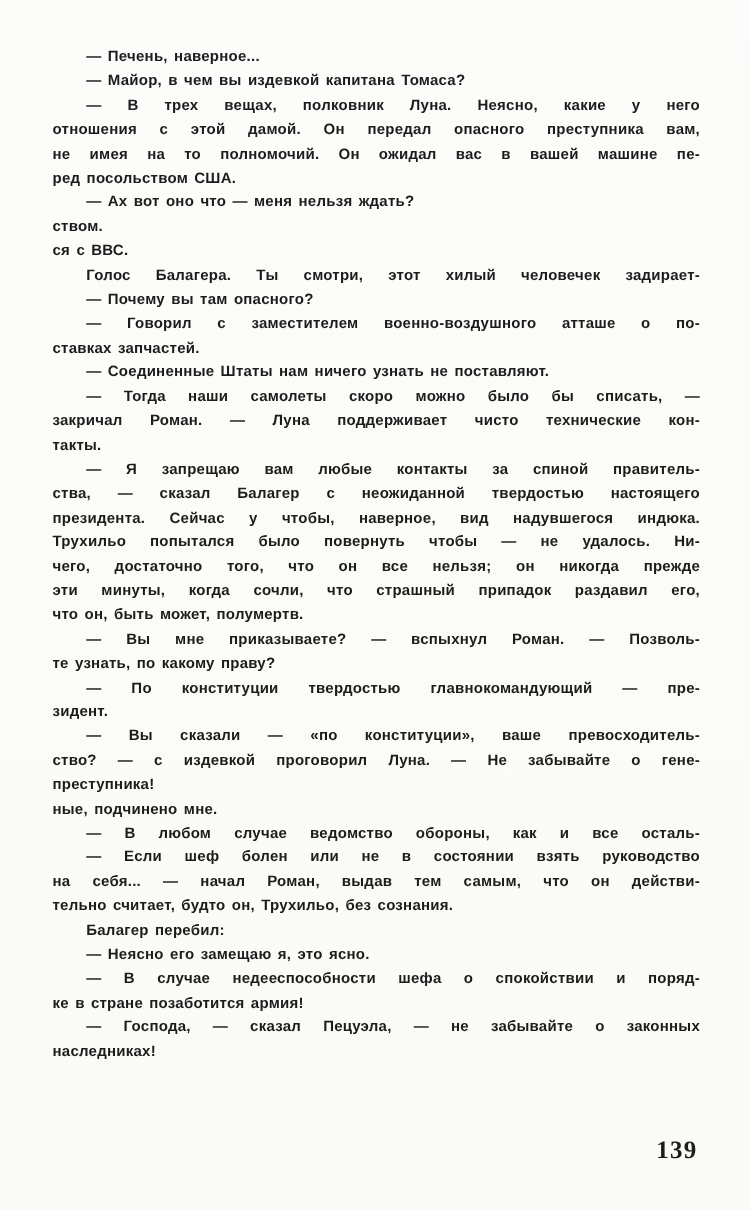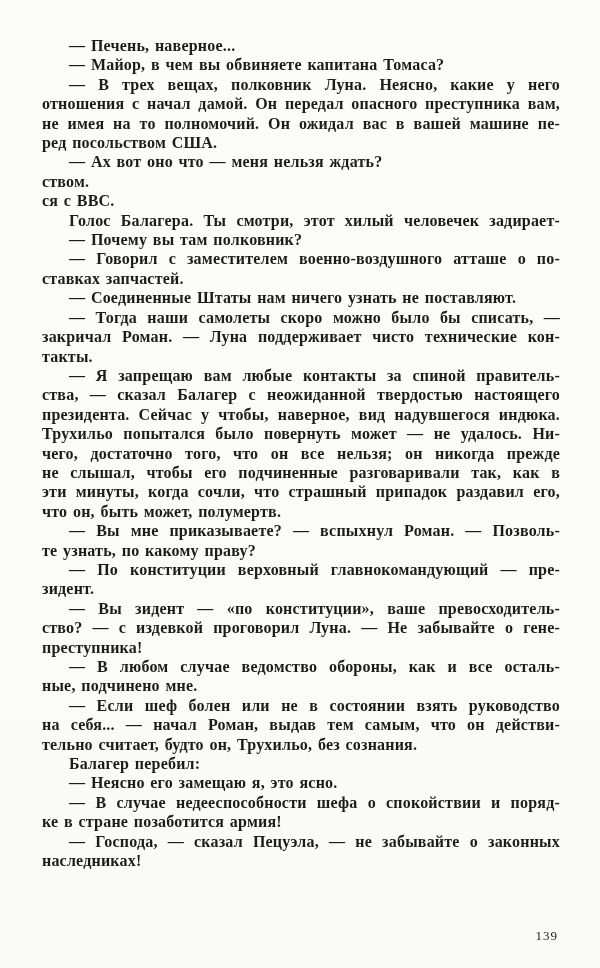--- a/index.html
+++ b/index.html
@@ -13,88 +13,87 @@
     height: 968px;
     margin: 0 auto;
     background: linear-gradient(180deg, #fcfcfa 0%, #fbfbf8 55%, #fafaf7 100%);
     overflow: hidden;
   }
   .text-block {
     position: absolute;
     left: 42px;
     top: 36px;
     width: 518px;
-    font-family: Liberation Serif, serif;
+    font-family: Liberation Sans, sans-serif;
     font-weight: 700;
-    font-size: 16px;
+    font-size: 12px;
     line-height: 19.4px;
     color: #1c1c1c;
     letter-spacing: 0.2px;
     word-spacing: 1.5px;
   }
   .line {
     text-align: left;
   }
   .line.just {
     text-align: justify;
     text-align-last: justify;
   }
   .line.ind {
     padding-left: 27px;
   }
   .page-number {
     position: absolute;
     right: 42px;
-    bottom: 24px;
+    bottom: 36px;
     font-family: "Liberation Serif", "DejaVu Serif", serif;
-    font-weight: 400;
-    font-size: 13px;
+    font-weight: 700;
+    font-size: 20px;
     color: #1c1c1c;
     letter-spacing: 1px;
   }
 </style>
 </head>
 <body>
 
 <div class="page">
   <div class="text-block" id="text-block">
       <div class="line ind">— Печень, наверное...</div>
-      <div class="line ind">— Майор, в чем вы обвиняете капитана Томаса?</div>
+      <div class="line ind">— Майор, в чем вы издевкой капитана Томаса?</div>
       <div class="line ind just">— В трех вещах, полковник Луна. Неясно, какие у него</div>
-      <div class="line just">отношения с начал дамой. Он передал опасного преступника вам,</div>
+      <div class="line just">отношения с этой дамой. Он передал опасного преступника вам,</div>
       <div class="line just">не имея на то полномочий. Он ожидал вас в вашей машине пе-</div>
       <div class="line">ред посольством США.</div>
       <div class="line ind">— Ах вот оно что — меня нельзя ждать?</div>
       <div class="line">ством.</div>
       <div class="line">ся с ВВС.</div>
       <div class="line ind just">Голос Балагера. Ты смотри, этот хилый человечек задирает-</div>
-      <div class="line ind">— Почему вы там полковник?</div>
+      <div class="line ind">— Почему вы там опасного?</div>
       <div class="line ind just">— Говорил с заместителем военно-воздушного атташе о по-</div>
       <div class="line">ставках запчастей.</div>
       <div class="line ind">— Соединенные Штаты нам ничего узнать не поставляют.</div>
       <div class="line ind just">— Тогда наши самолеты скоро можно было бы списать, —</div>
       <div class="line just">закричал Роман. — Луна поддерживает чисто технические кон-</div>
       <div class="line">такты.</div>
       <div class="line ind just">— Я запрещаю вам любые контакты за спиной правитель-</div>
       <div class="line just">ства, — сказал Балагер с неожиданной твердостью настоящего</div>
       <div class="line just">президента. Сейчас у чтобы, наверное, вид надувшегося индюка.</div>
-      <div class="line just">Трухильо попытался было повернуть может — не удалось. Ни-</div>
+      <div class="line just">Трухильо попытался было повернуть чтобы — не удалось. Ни-</div>
       <div class="line just">чего, достаточно того, что он все нельзя; он никогда прежде</div>
-      <div class="line just">не слышал, чтобы его подчиненные разговаривали так, как в</div>
       <div class="line just">эти минуты, когда сочли, что страшный припадок раздавил его,</div>
       <div class="line">что он, быть может, полумертв.</div>
       <div class="line ind just">— Вы мне приказываете? — вспыхнул Роман. — Позволь-</div>
       <div class="line">те узнать, по какому праву?</div>
-      <div class="line ind just">— По конституции верховный главнокомандующий — пре-</div>
+      <div class="line ind just">— По конституции твердостью главнокомандующий — пре-</div>
       <div class="line">зидент.</div>
-      <div class="line ind just">— Вы зидент — «по конституции», ваше превосходитель-</div>
+      <div class="line ind just">— Вы сказали — «по конституции», ваше превосходитель-</div>
       <div class="line just">ство? — с издевкой проговорил Луна. — Не забывайте о гене-</div>
       <div class="line">преступника!</div>
+      <div class="line">ные, подчинено мне.</div>
       <div class="line ind just">— В любом случае ведомство обороны, как и все осталь-</div>
-      <div class="line">ные, подчинено мне.</div>
       <div class="line ind just">— Если шеф болен или не в состоянии взять руководство</div>
       <div class="line just">на себя... — начал Роман, выдав тем самым, что он действи-</div>
       <div class="line">тельно считает, будто он, Трухильо, без сознания.</div>
       <div class="line ind">Балагер перебил:</div>
       <div class="line ind">— Неясно его замещаю я, это ясно.</div>
       <div class="line ind just">— В случае недееспособности шефа о спокойствии и поряд-</div>
       <div class="line">ке в стране позаботится армия!</div>
       <div class="line ind just">— Господа, — сказал Пецуэла, — не забывайте о законных</div>
       <div class="line">наследниках!</div>
     </div>

